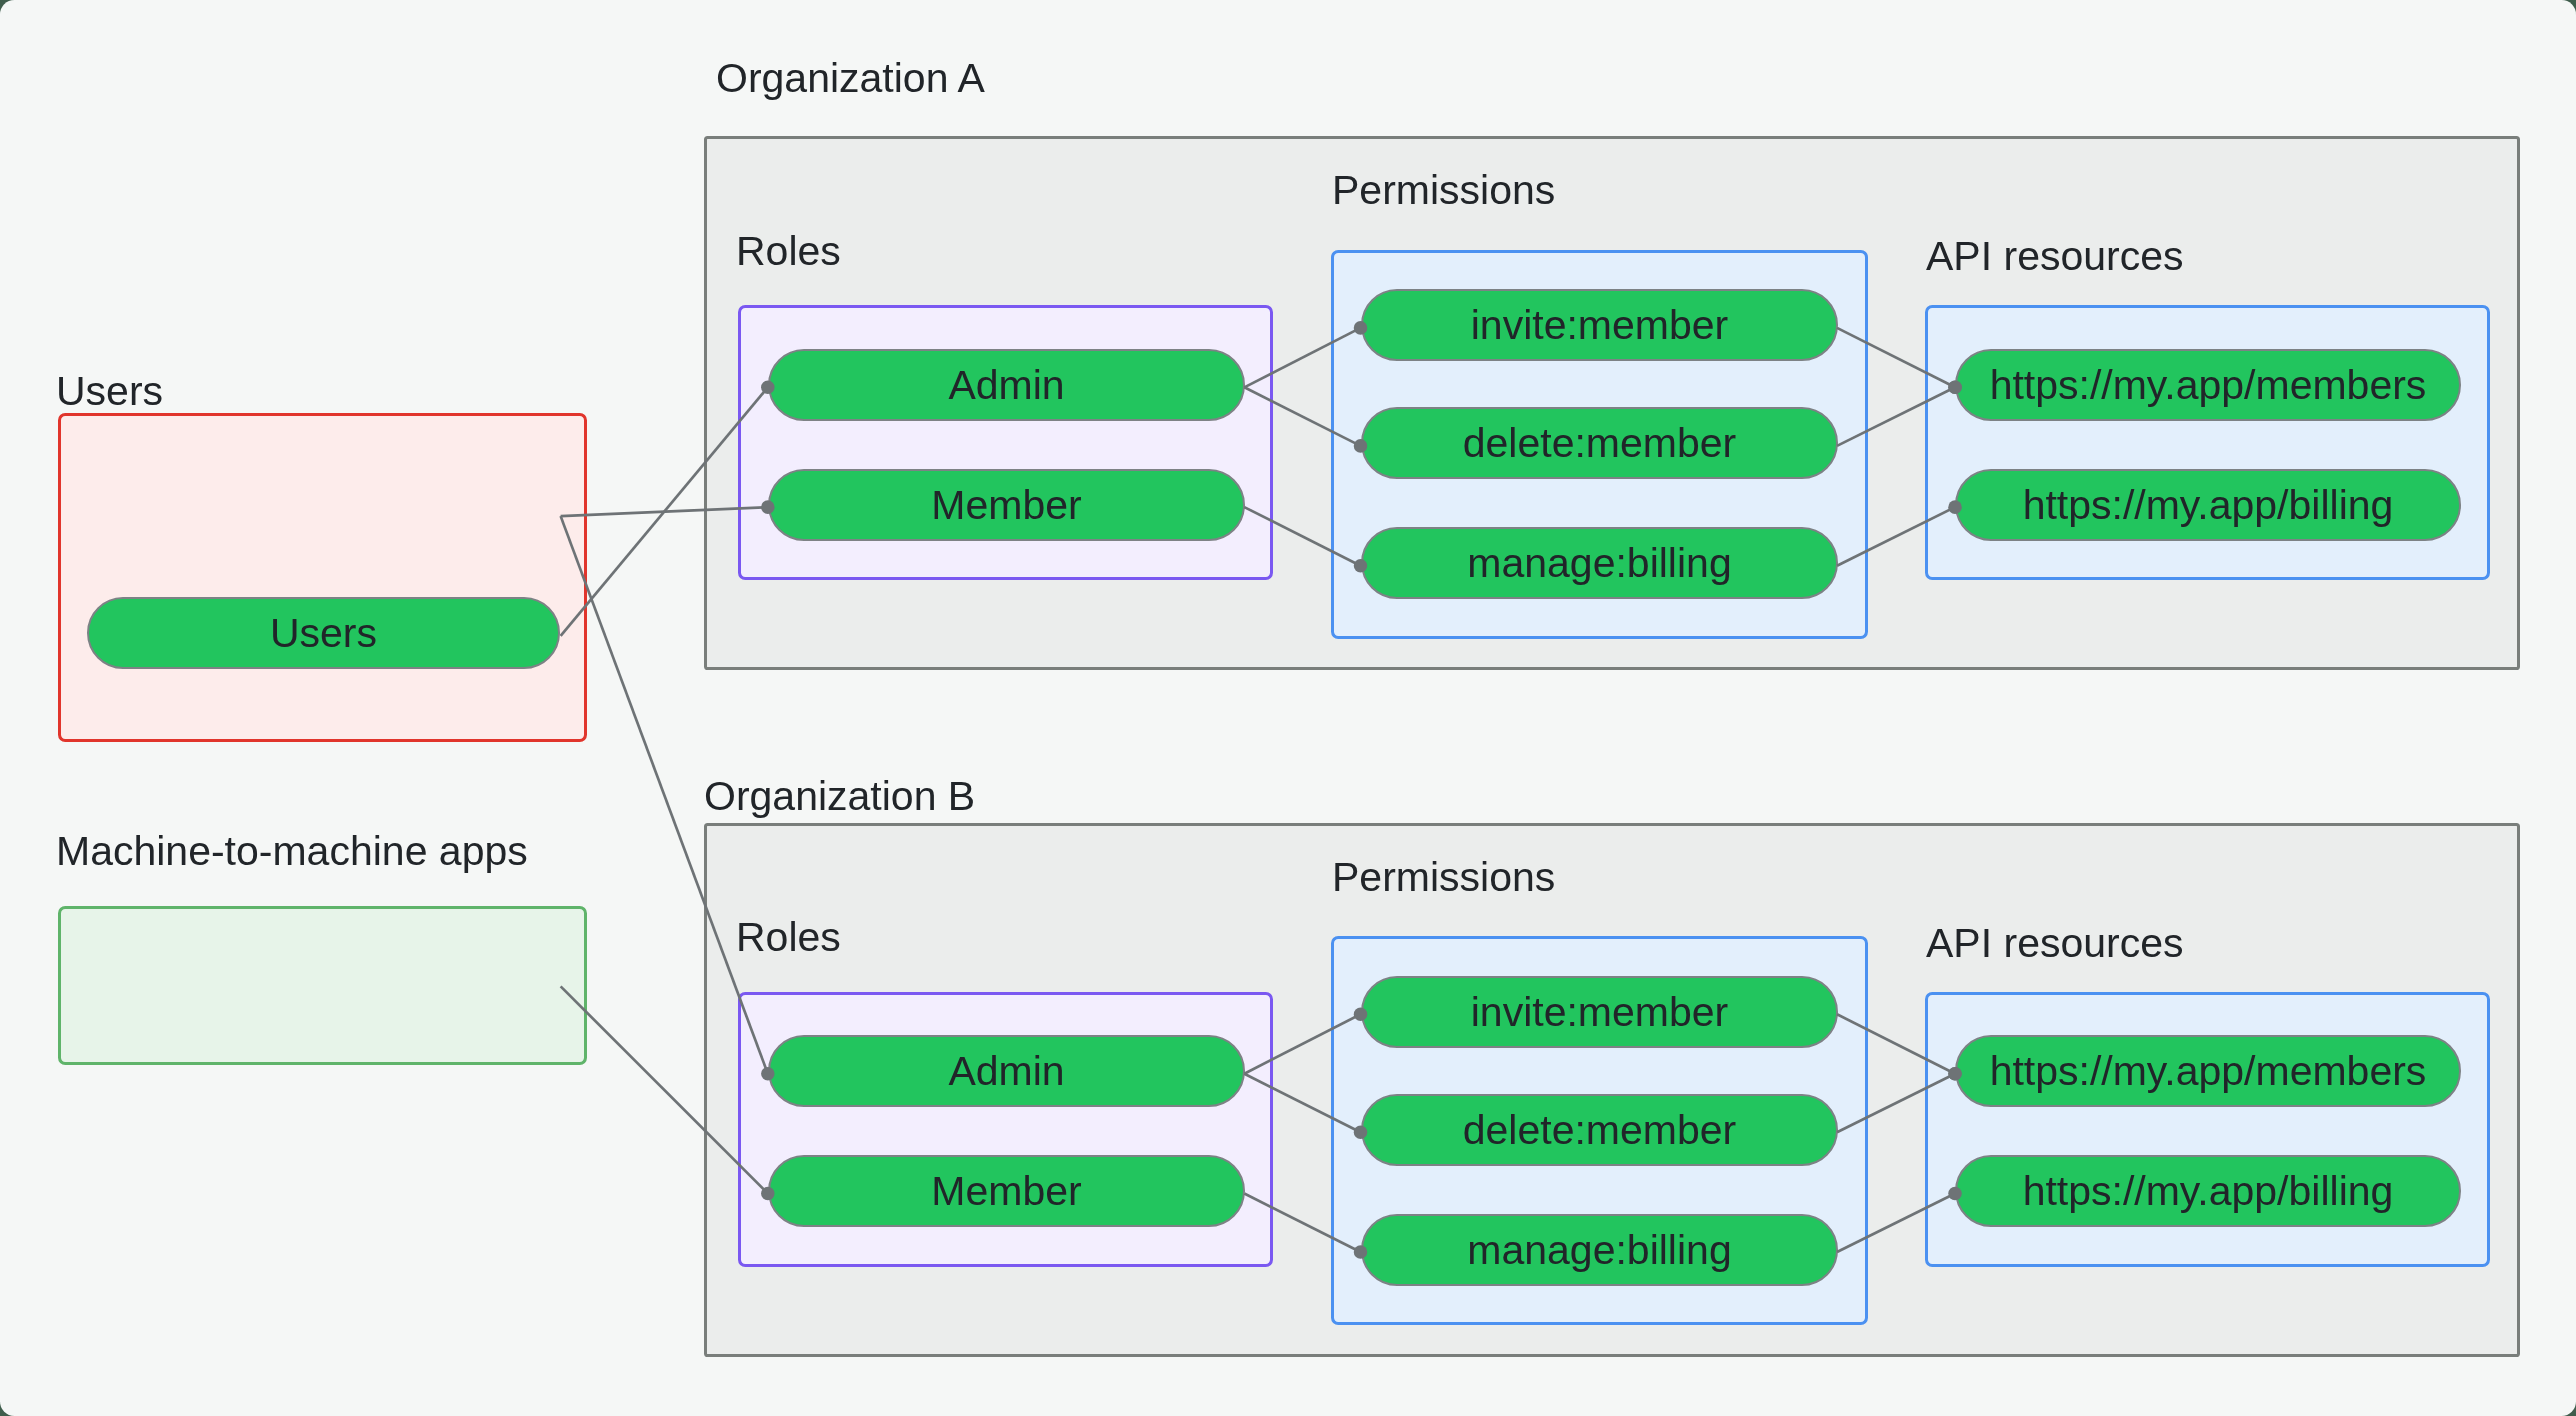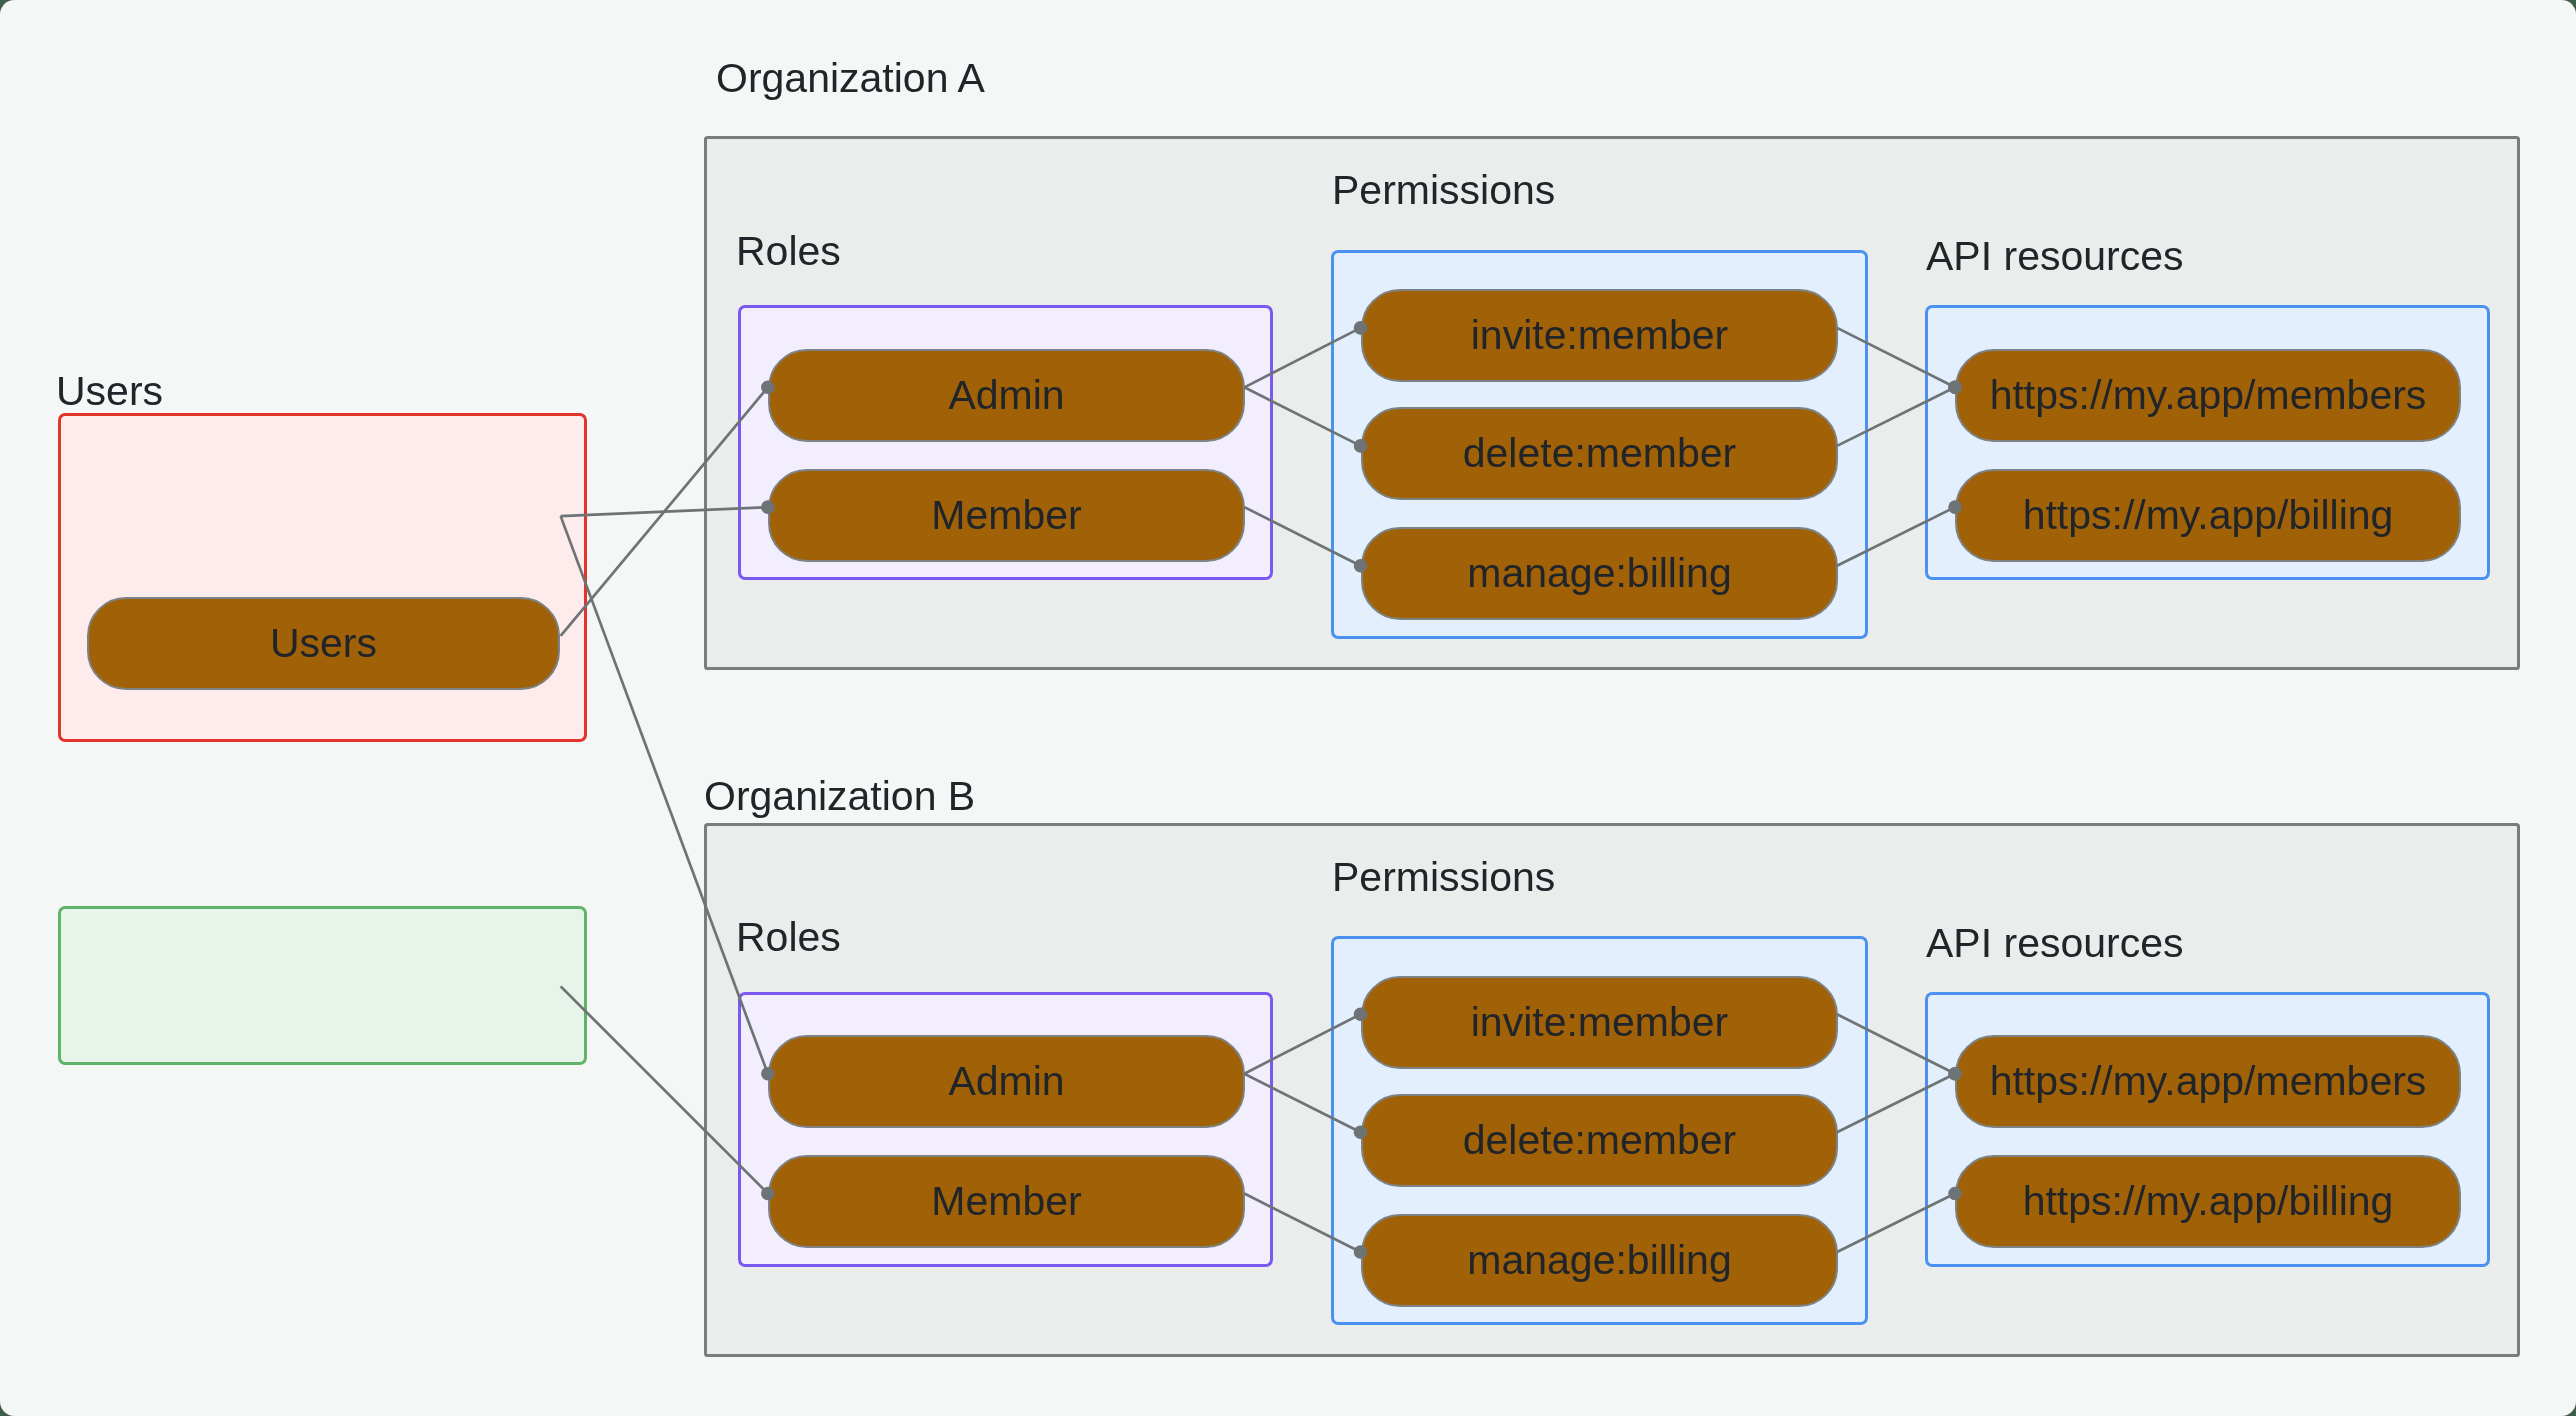--- a/index.html
+++ b/index.html
@@ -39,22 +39,22 @@
     border: 3.6px solid #797e7b;
     border-radius: 3.6px;
   }
   .red    { background: #fdeceb; border: 3.6px solid #e1352c; }
   .green  { background: #e7f4e9; border: 3.6px solid #5fb46a; }
   .purple { background: #f3eefe; border: 3.6px solid #7a58f1; z-index: 2; }
   .blue   { background: #e3effc; border: 3.6px solid #4b91f1; z-index: 2; }
   .pill {
     position: absolute;
     box-sizing: border-box;
-    height: 93px;
-    background: #a16207;
+    height: 72px;
+    background: #22c55e;
     border: 2.7px solid #7d8285;
     border-radius: 39px;
     display: flex;
     align-items: center;
     justify-content: center;
     font-size: 41px;
     color: #212529;
     white-space: nowrap;
     z-index: 3;
   }
@@ -69,20 +69,21 @@
 </style>
 </head>
 <body>
 
 <div id="canvas">
 
   <div class="lbl" style="left:56px; top:334px;margin-top:37px;">Users</div>
   <div class="box red" style="left:58px; top:413px; width:529px; height:329px;"></div>
   <div class="pill" style="left:87px; top:597px; width:473px;">Users</div>
 
+  <div class="lbl" style="left:56px; top:831px;">Machine-to-machine apps</div>
   <div class="box green" style="left:58px; top:906px; width:529px; height:159px;"></div>
 
   <div class="lbl" style="left:716px; top:58px;">Organization A</div>
   <div class="box container" style="left:704px; top:136px; width:1816px; height:534px;"></div>
 
   <div class="lbl" style="left:736px; top:231px;">Roles</div>
   <div class="box purple" style="left:738px; top:305px; width:535px; height:275px;"></div>
   <div class="pill" style="left:768px; top:349px; width:477px;">Admin</div>
   <div class="pill" style="left:768px; top:469px; width:477px;">Member</div>
 

